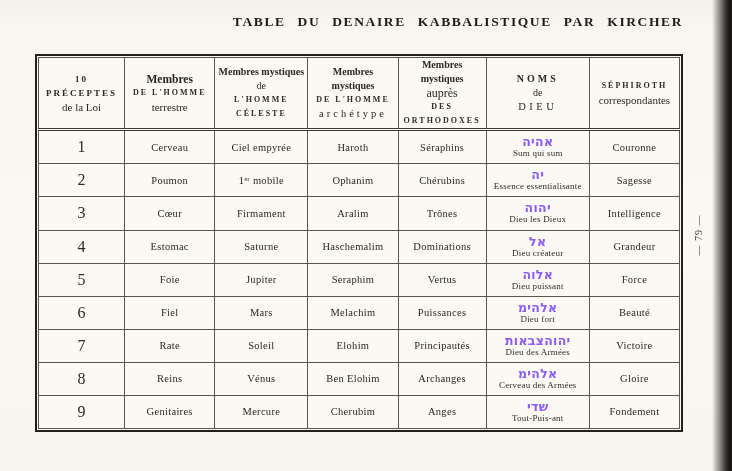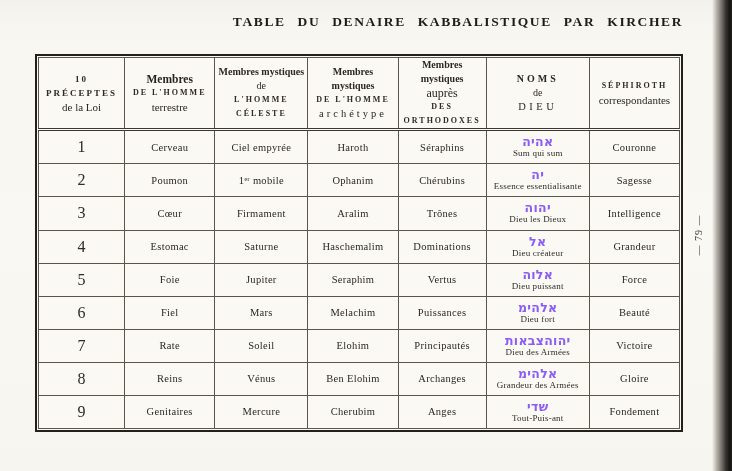--- a/index.html
+++ b/index.html
@@ -188,21 +188,21 @@
     <td>Victoire</td>
   </tr>
         <tr>
     <td class="c-num">8</td>
     <td>Reins</td>
     <td>Vénus</td>
     <td>Ben Elohim</td>
     <td>Archanges</td>
     <td>
       <span class="hebrew">אלהימ</span>
-      <span class="translation">Grandeur des Armées</span>
+      <span class="translation">Cerveau des Armées</span>
     </td>
     <td>Gloire</td>
   </tr>
         <tr>
     <td class="c-num">9</td>
     <td>Genitaires</td>
     <td>Mercure</td>
     <td>Cherubim</td>
     <td>Anges</td>
     <td>

